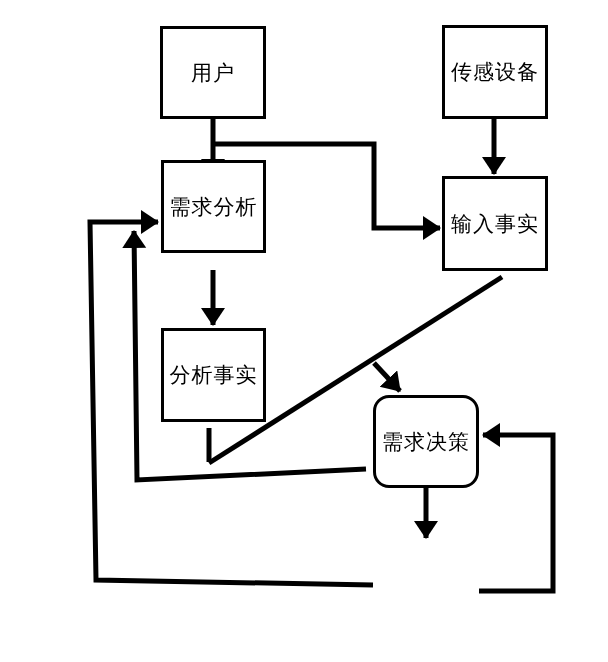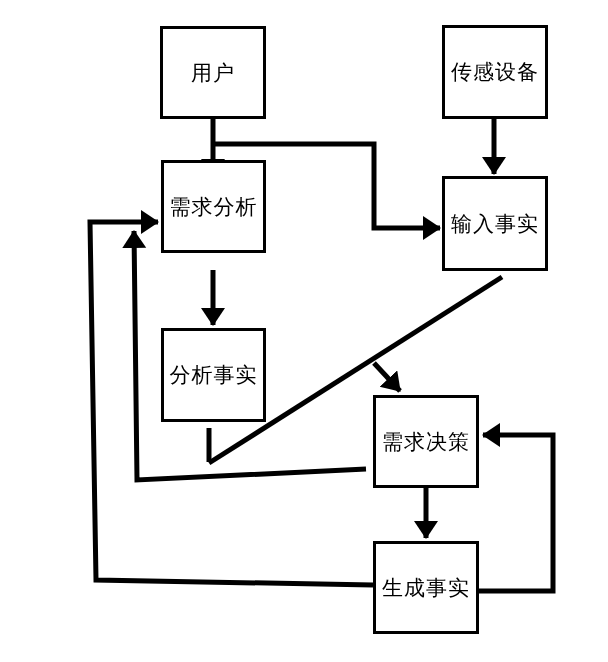--- a/index.html
+++ b/index.html
@@ -35,21 +35,21 @@
     letter-spacing: 1px;
     color: #000000;
     z-index: 2;
   }
   
   #node-user          { left: 134px; top: 26px;  width: 106px; height: 93px; }
   #node-sensor        { left: 416px; top: 25px;  width: 106px; height: 94px; }
   #node-req-analysis  { left: 135px; top: 160px; width: 105px; height: 93px; }
   #node-input-facts   { left: 416px; top: 176px; width: 106px; height: 95px; }
   #node-analyze-facts { left: 135px; top: 328px; width: 105px; height: 94px; text-align: center; }
-  #node-req-decision  { left: 347px; top: 395px; width: 106px; height: 93px; }
+  #node-req-decision  { left: 347px; top: 395px; width: 106px; height: 93px; border-radius: 16px; }
   #node-gen-facts     { left: 347px; top: 541px; width: 106px; height: 93px; }
 </style>
 </head>
 <body>
 
 <div id="stage" style="background: rgb(255, 255, 255);">
 
   <svg id="edges-layer" viewBox="0 0 608 662" xmlns="http://www.w3.org/2000/svg">
     <defs>
       <marker id="arrowhead" markerUnits="userSpaceOnUse" markerWidth="20" markerHeight="26" refX="17" refY="12" orient="auto">
@@ -87,17 +87,14 @@
   </div>
 
   <div class="node" id="node-analyze-facts">
     <span>分析事实</span>
   </div>
 
   <div class="node" id="node-req-decision">
     <span>需求决策</span>
   </div>
 
-  <div class="node" id="node-gen-facts">
-    <span>生成事实</span>
-  </div>
 
 </div>
 
 </body></html>

